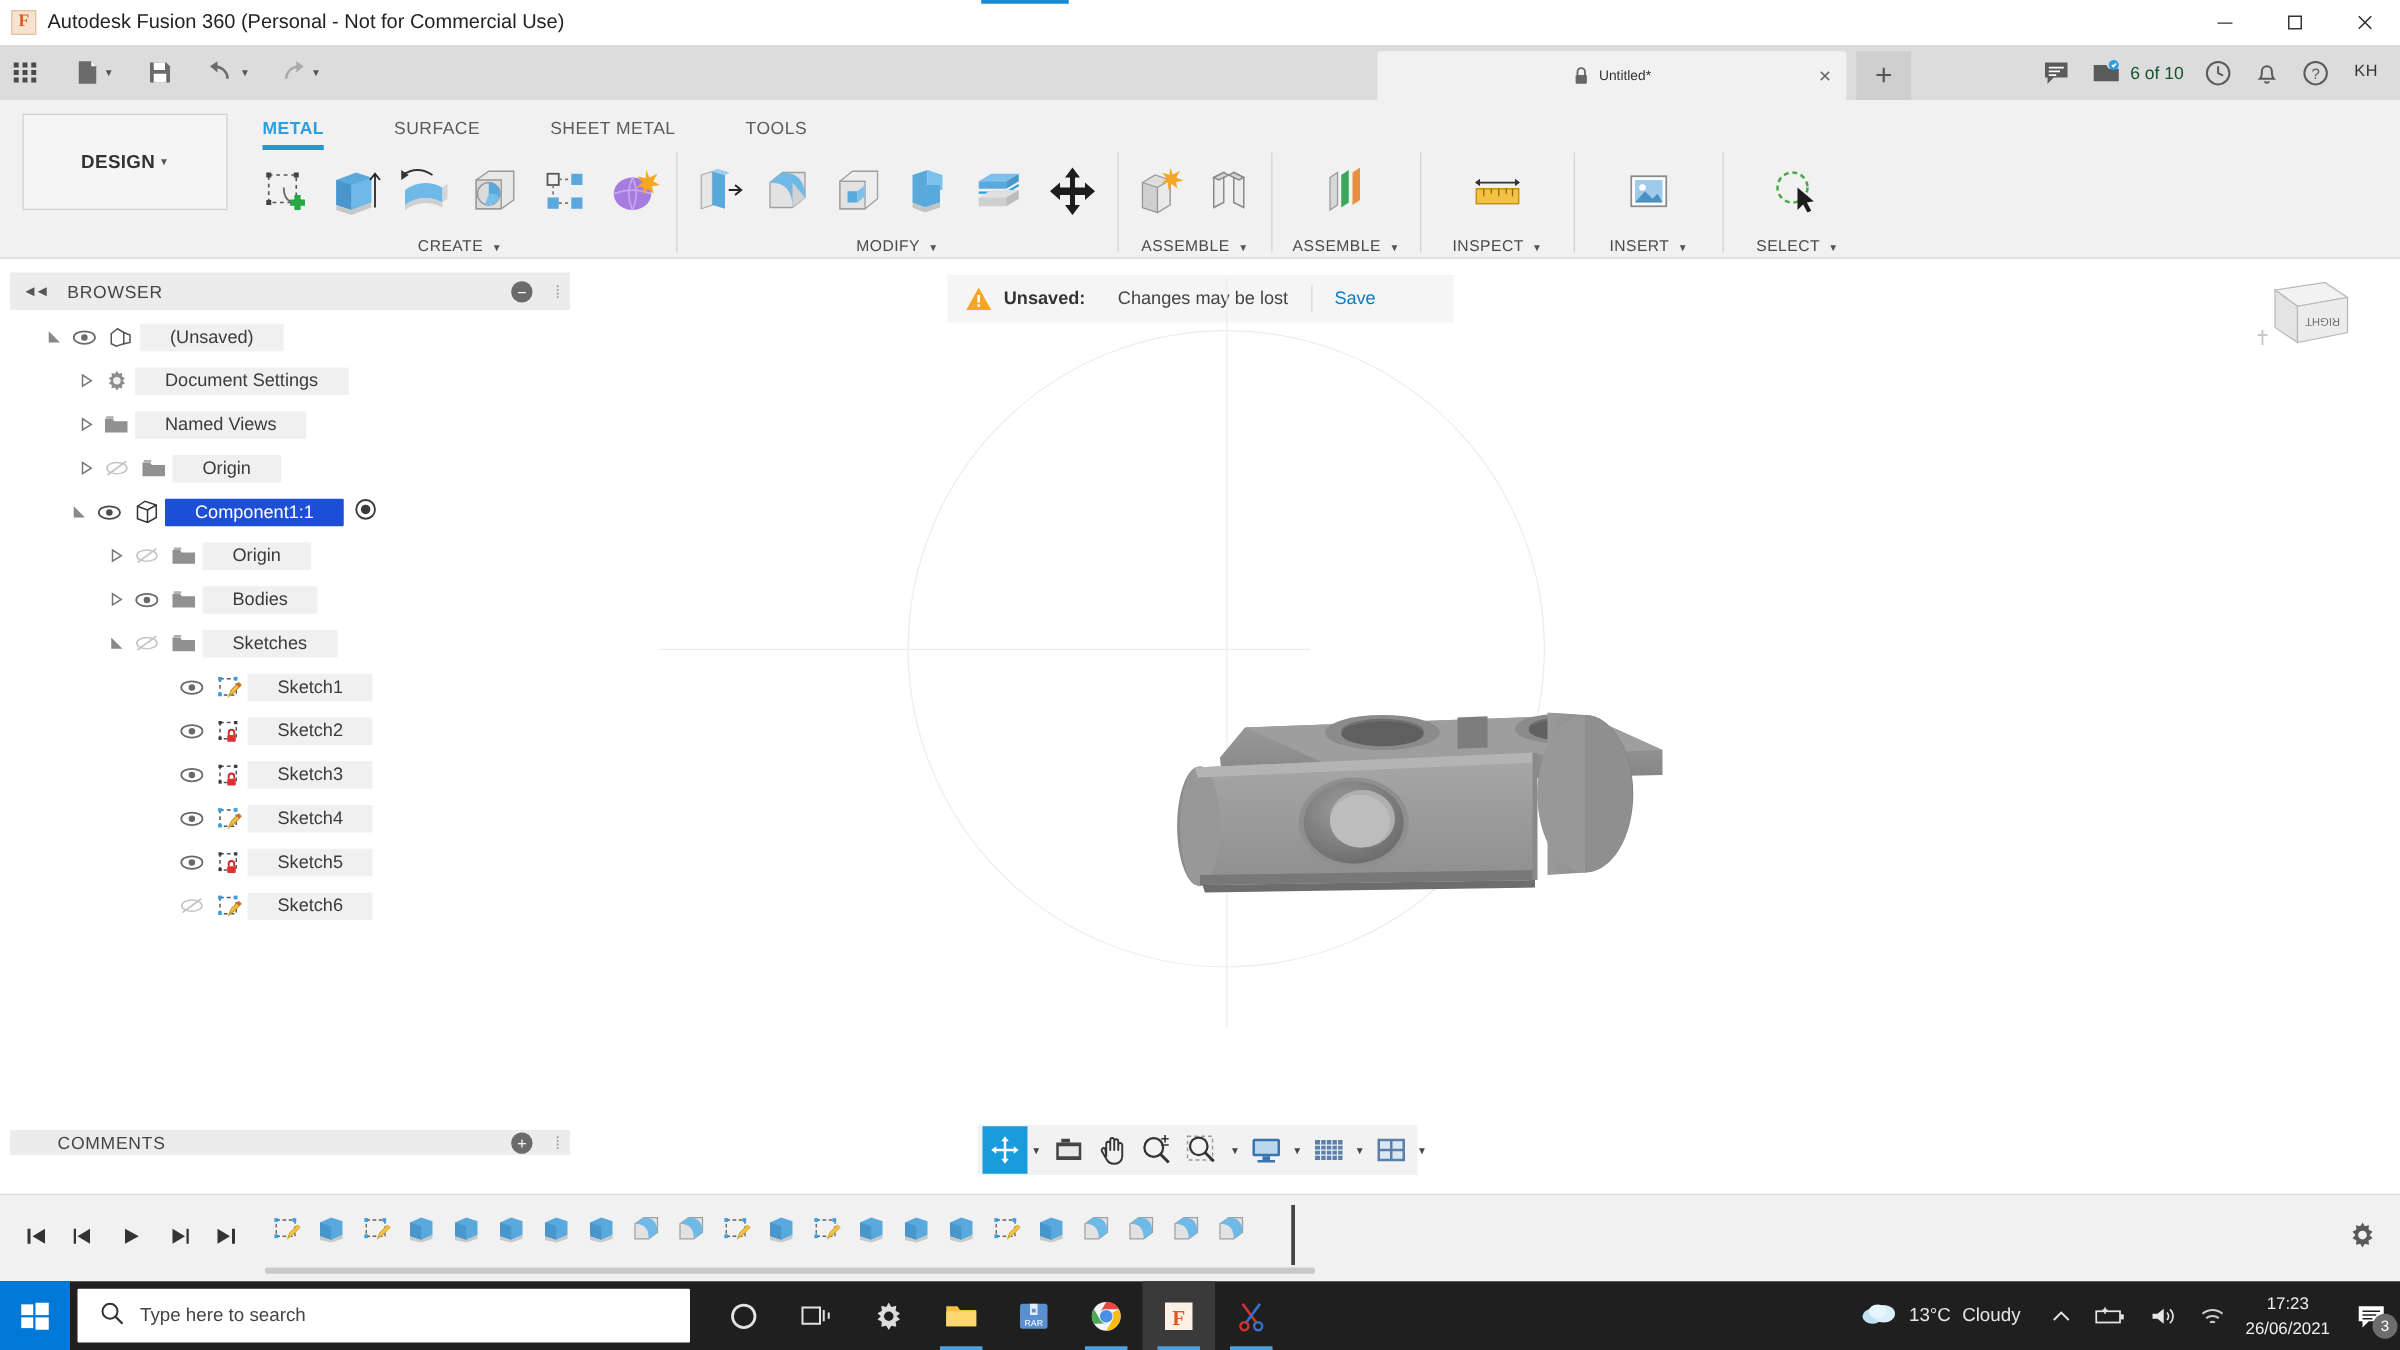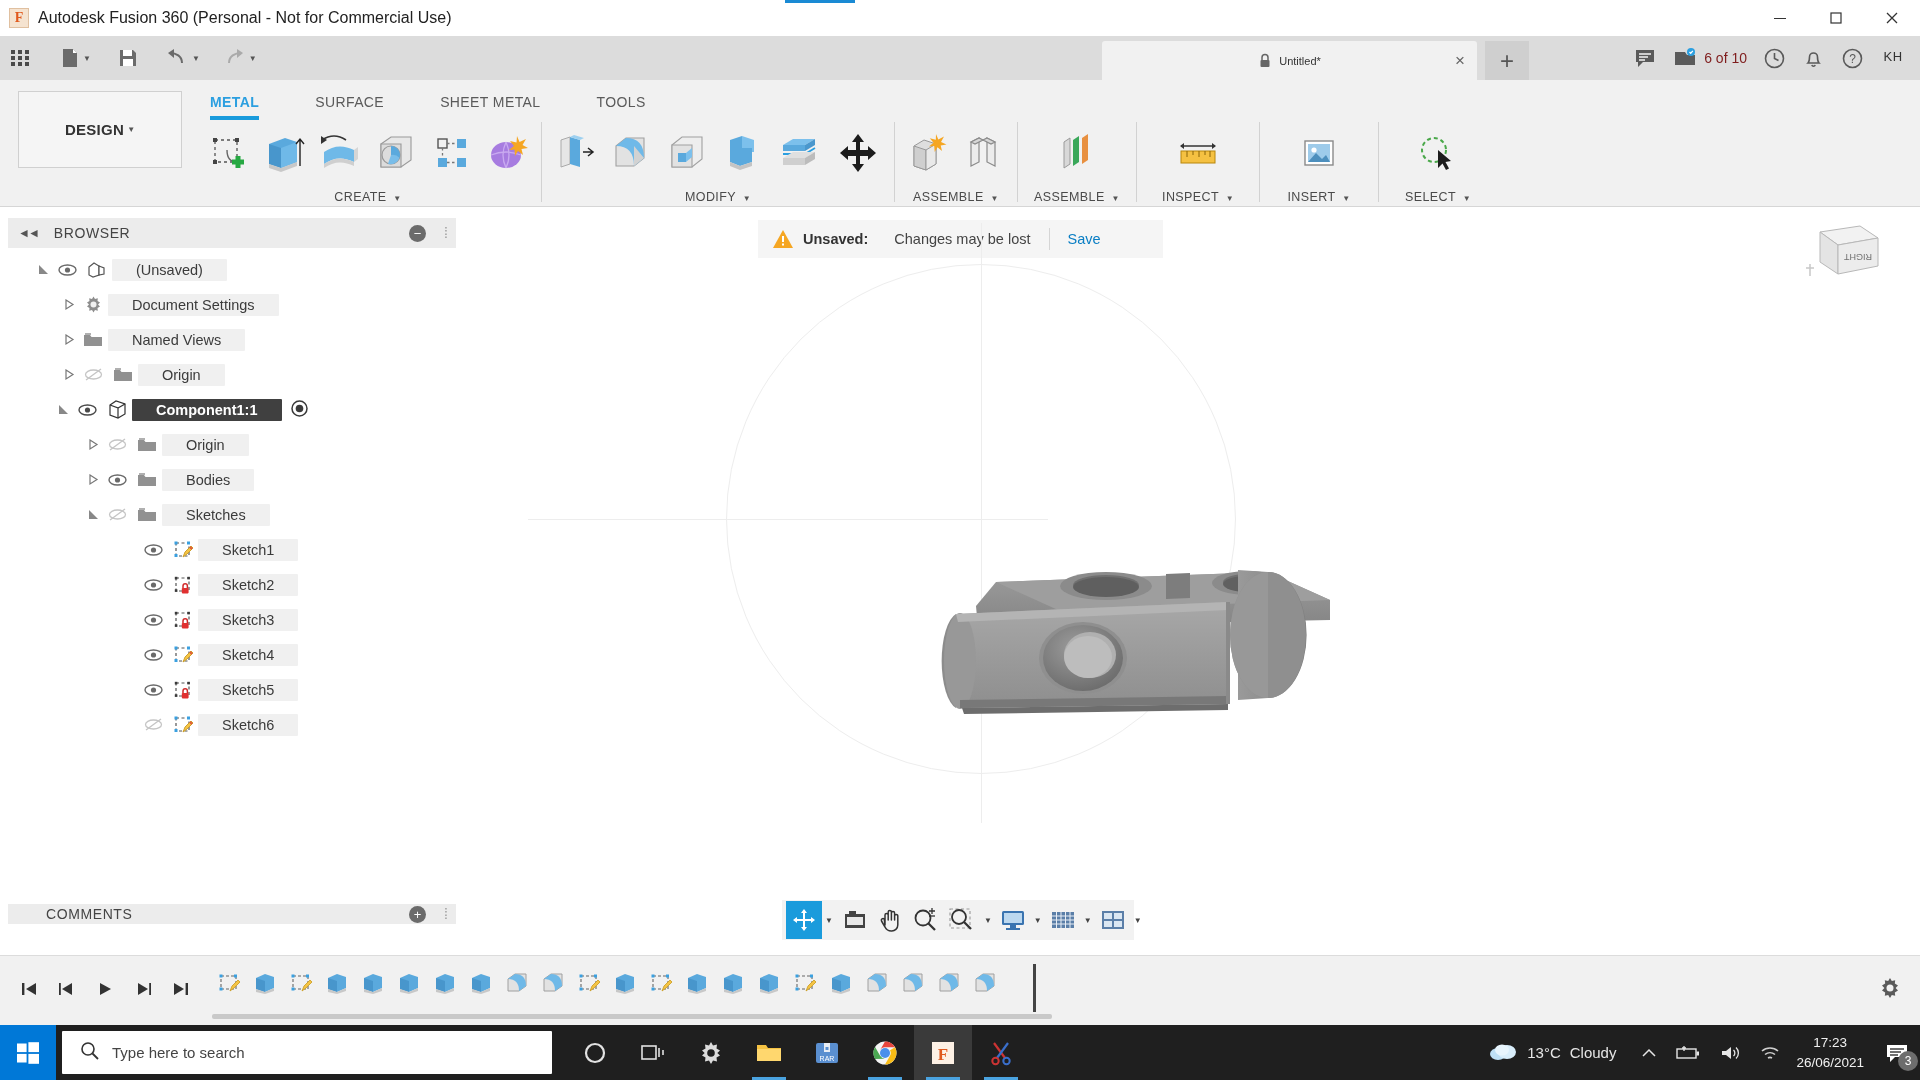--- a/index.html
+++ b/index.html
@@ -65,21 +65,21 @@
     background: #cfcfcf; display: flex; align-items: center; justify-content: center;
     font-size: 24px; color: #555; font-weight: 300;
   }
   .qright {
     position: absolute; right: 0; top: 36px; height: 44px;
     display: flex; align-items: center;
   }
   .qright .item {
     height: 44px; display: flex; align-items: center; padding: 0 8px; color: #555;
   }
-  .jobs-text { font-size: 14px; color: #7f1d1d; margin-left: 7px; }
+  .jobs-text { font-size: 14px; color: #14532d; margin-left: 7px; }
   .avatar {
     width: 30px; height: 30px; border-radius: 3px; background: #dcdcdc;
     color: #333; font-size: 13px; display: flex; align-items: center;
     justify-content: center; margin: 0 12px 4px 6px; letter-spacing: .5px;
   }
 
   
   .ribbon {
     position: absolute; top: 80px; left: 0; width: 1920px; height: 127px;
     background: #f1f1f1; border-bottom: 1px solid #d6d6d6;
@@ -128,21 +128,21 @@
   .browser-head .grip { position: absolute; right: 8px; color: #999; font-size: 14px; }
 
   .tree { position: absolute; left: 8px; top: 252px; width: 448px; }
   .trow {
     display: flex; align-items: center; height: 35px; font-size: 14.5px; color: #3b3b3b;
   }
   .trow .arrow { width: 18px; display: flex; justify-content: center; color: #555; }
   .trow .eye { width: 30px; display: flex; justify-content: center; }
   .trow .tip { width: 30px; display: flex; justify-content: center; }
   .trow .tlabel { padding: 3px 24px; background: #f0f0f0; border-radius: 1px; }
-  .trow.selected .tlabel { background: #404040; color: #fff; font-weight: bold; }
+  .trow.selected .tlabel { background: #1d4ed8; color: #fff; font-weight: normal; }
   .trow .radio { margin-left: 8px; }
 
   
   .canvas {
     position: absolute; left: 458px; top: 208px; width: 1462px; height: 690px;
     background: #ffffff; overflow: hidden;
   }
   .unsaved-banner {
     position: absolute; left: 300px; top: 12px; width: 405px; height: 38px;
     background: #f5f5f5; display: flex; align-items: center;

